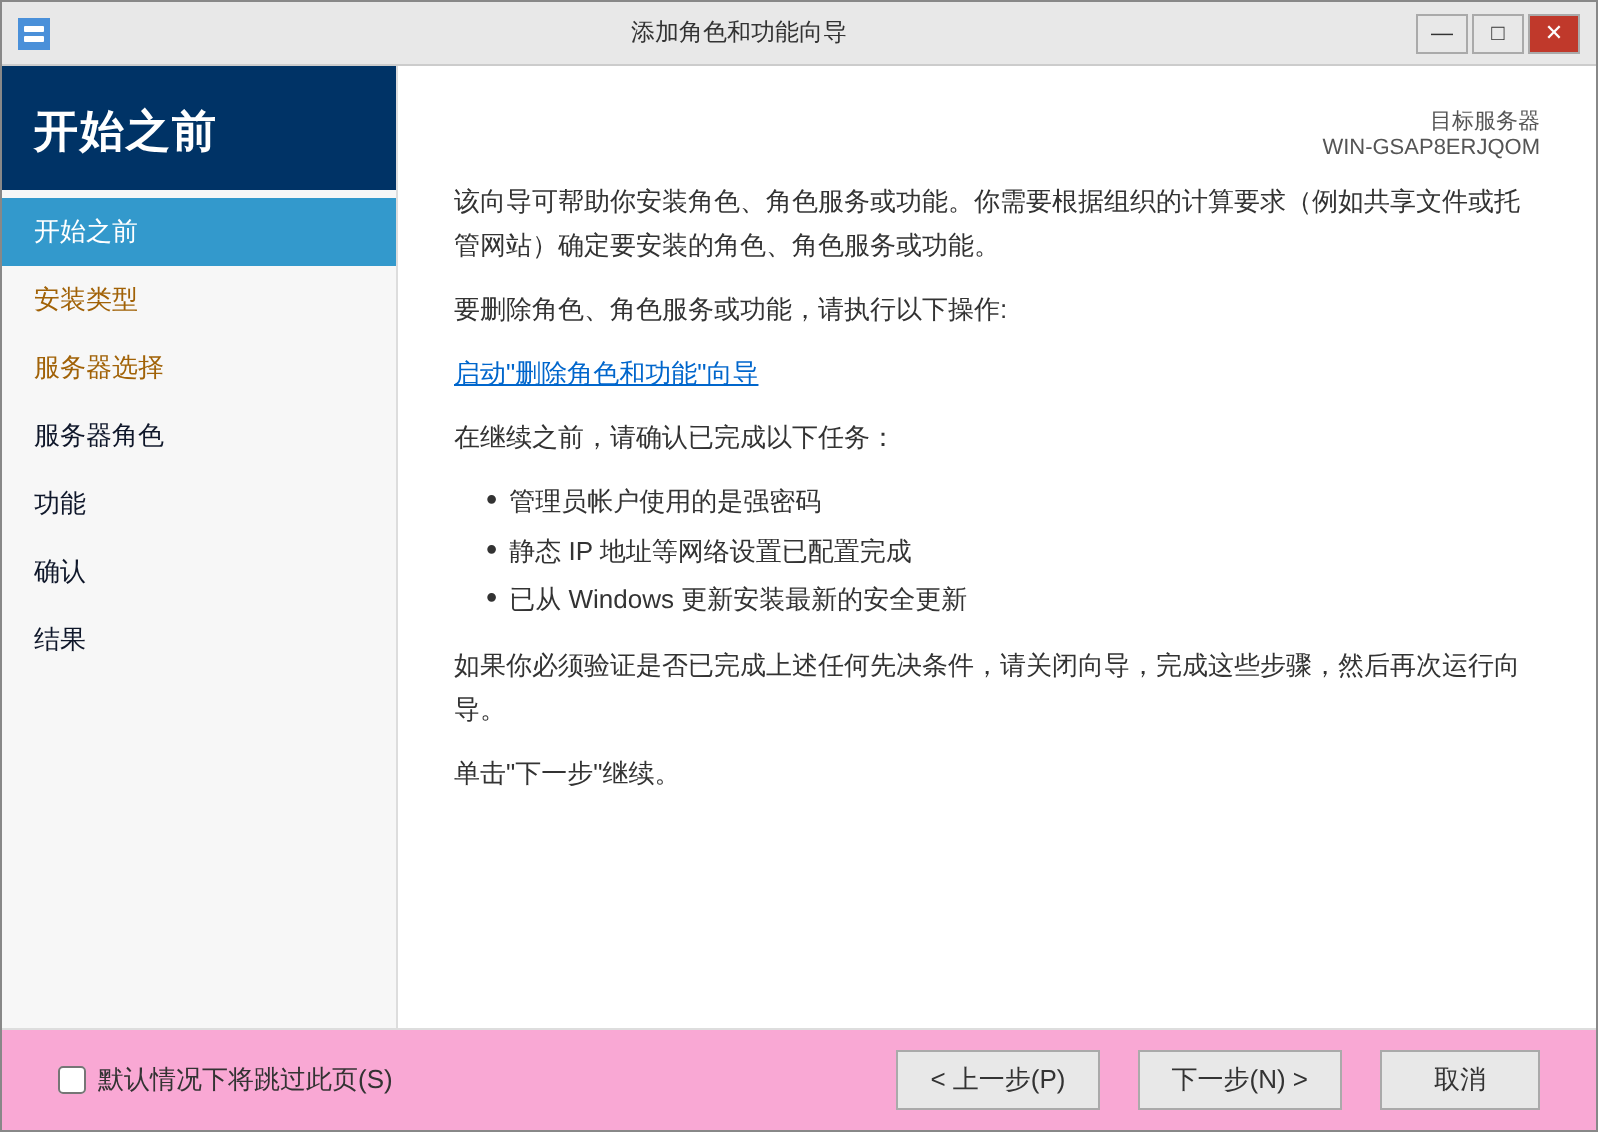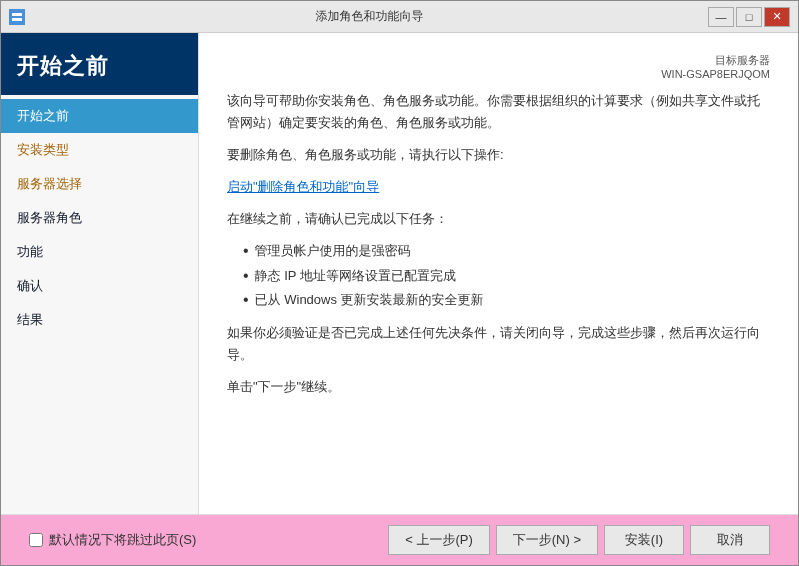--- a/index.html
+++ b/index.html
@@ -163,21 +163,21 @@
       align-items: center;
       gap: 6px;
       font-size: 13px;
     }
     .checkbox-area input[type="checkbox"] {
       width: 14px;
       height: 14px;
     }
     .button-group {
       display: flex;
-      gap: 6px;
+      gap: 19px;
       padding-left: 13px;
     }
     .btn {
       padding: 5px 16px;
       border: 1px solid #aaa;
       background: #e8e8e8;
       font-size: 13px;
       font-family: 'Microsoft YaHei', SimHei, sans-serif;
       cursor: pointer;
       color: #333;
@@ -263,17 +263,16 @@
   </div>
 
   <div class="bottom-area">
     <div class="checkbox-area">
       <input type="checkbox" id="skip-cb" style="">
       <label for="skip-cb">默认情况下将跳过此页(S)</label>
     </div>
     <div class="button-group">
       <button class="btn">&lt; 上一步(P)</button>
       <button class="btn next">下一步(N) &gt;</button>
-      <button class="btn">安装(I)</button>
       <button class="btn primary">取消</button>
     </div>
   </div>
 </div>
 
 </body></html>

